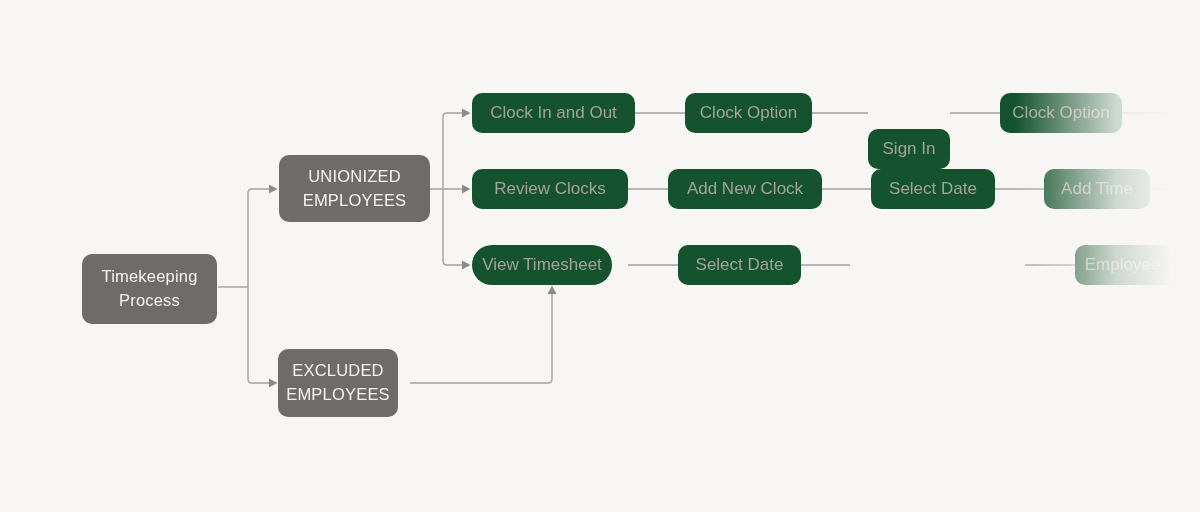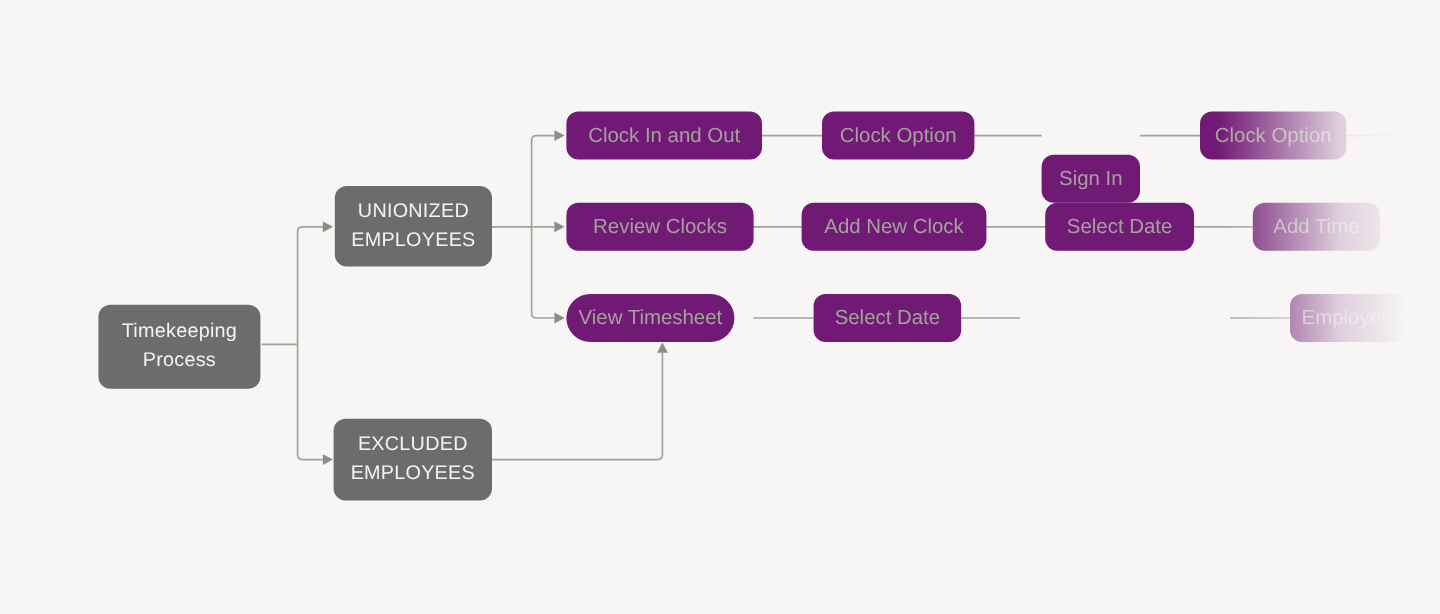--- a/index.html
+++ b/index.html
@@ -41,21 +41,21 @@
   }
   .dnode {
     background: #6e6c6a;
     color: #f4f3f1;
     font-size: 16.5px;
     line-height: 1.45;
     letter-spacing: 0.2px;
     padding: 6px 10px;
   }
   .lnode {
-    background: #701a75;
+    background: #14532d;
     color: #a5a29d;
     font-size: 17px;
     height: 40px;
     white-space: nowrap;
     padding: 0 16px;
   }
   .fade-overlay {
     position: absolute;
     top: 0;
     left: 1015px;
@@ -103,23 +103,23 @@
       <path d="M995 189 H1044"></path>
       <path d="M1150 189 H1186"></path>
       <path d="M628 265 H678"></path>
       <path d="M801 265 H850"></path>
       <path d="M1025 265 H1075"></path>
     </g>
   </svg>
 
   <div class="node dnode" style="left:82px; top:254px; width:135px; height:70px;">Timekeeping Process</div>
 
-  <div class="node dnode" style="left:279px; top:155px; width:131px; height:67px;">UNIONIZED EMPLOYEES</div>
+  <div class="node dnode" style="left:279px; top:155px; width:151px; height:67px;">UNIONIZED EMPLOYEES</div>
 
-  <div class="node dnode" style="left:278px; top:349px; width:132px; height:68px;">EXCLUDED EMPLOYEES</div>
+  <div class="node dnode" style="left:278px; top:349px; width:120px; height:68px;">EXCLUDED EMPLOYEES</div>
 
   <div class="node lnode" style="left:472px; top:93px; width:163px;">Clock In and Out</div>
   <div class="node lnode" style="left:685px; top:93px; width:127px;">Clock Option</div>
   <div class="node lnode" style="left:868px; top:93px; width:82px;margin-top:36px;">Sign In</div>
   <div class="node lnode" style="left:1000px; top:93px; width:122px;">Clock Option</div>
 
   <div class="node lnode" style="left:472px; top:169px; width:156px;">Review Clocks</div>
   <div class="node lnode" style="left:668px; top:169px; width:154px;">Add New Clock</div>
   <div class="node lnode" style="left:871px; top:169px; width:124px;">Select Date</div>
   <div class="node lnode" style="left:1044px; top:169px; width:106px;">Add Time</div>

